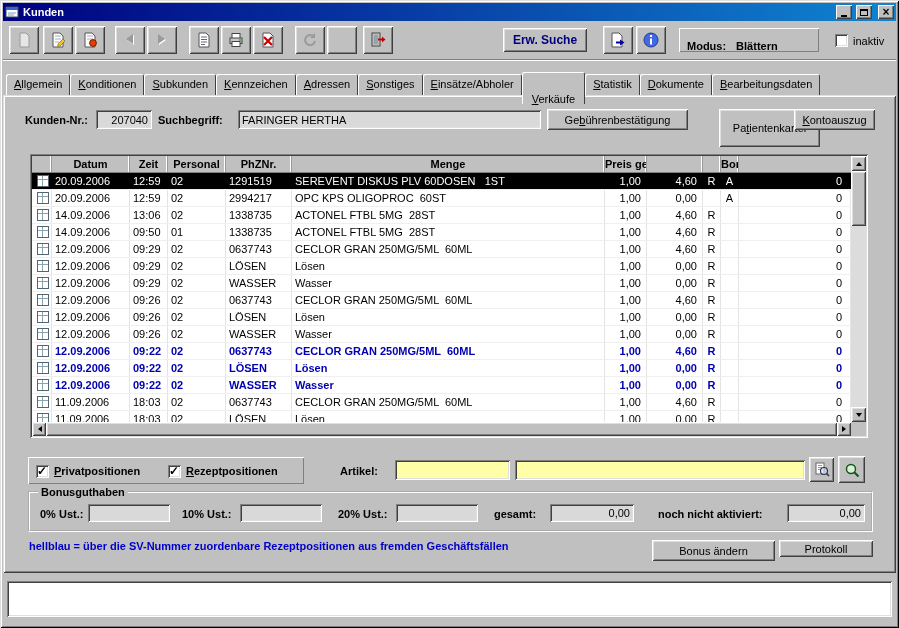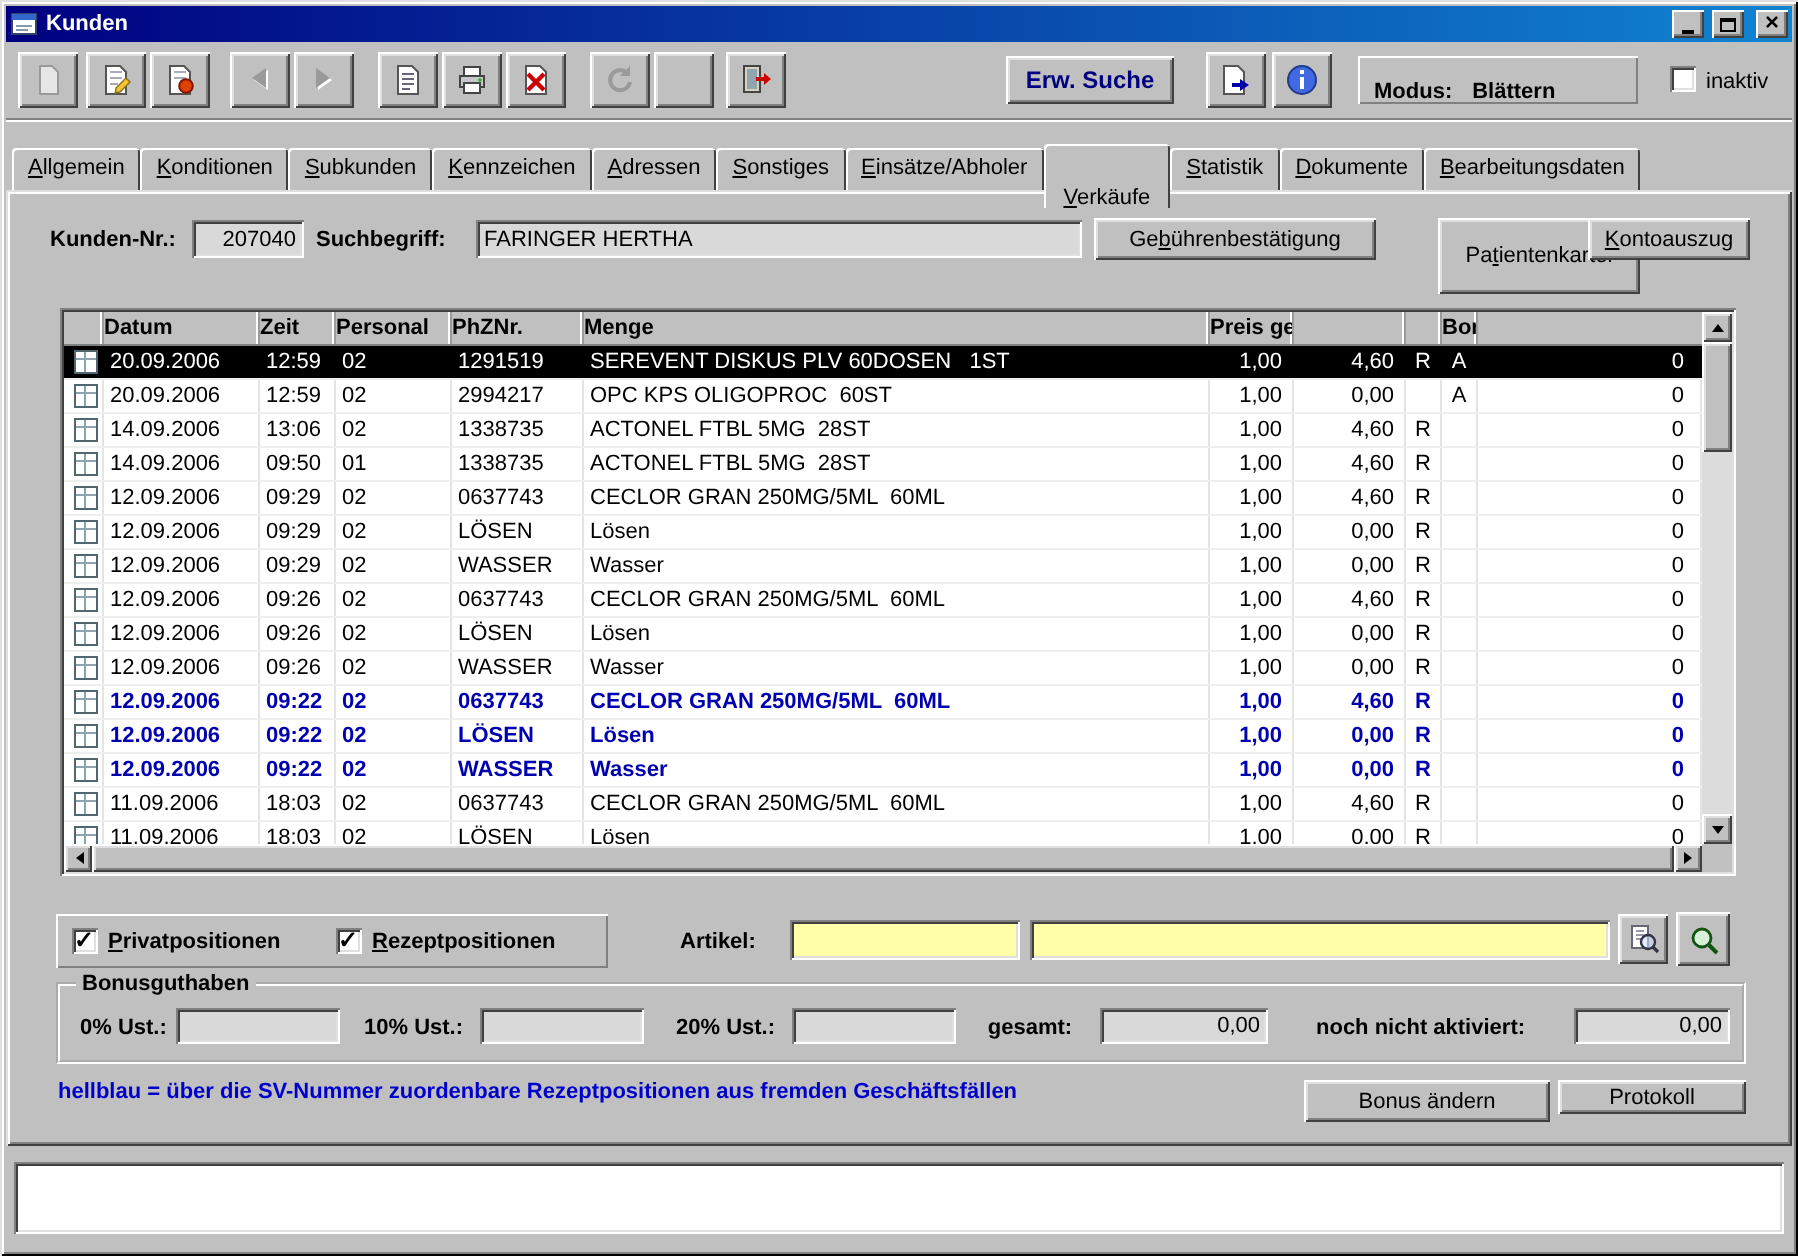--- a/index.html
+++ b/index.html
@@ -50,21 +50,21 @@
   .field.right{text-align:right}
   .btn{display:flex;align-items:center;justify-content:center;white-space:nowrap}
 
   
   .table{position:absolute;left:27px;top:59px;width:838px;height:284px;background:#fff;
          box-shadow:inset 1px 1px 0 #808080,inset -1px -1px 0 #fff,inset 2px 2px 0 #404040,inset -2px -2px 0 #dfdfdf}
   .tinner{position:absolute;left:2px;top:2px;right:2px;bottom:2px}
   .thead{position:absolute;left:0;top:0;right:15px;height:17px;background:#c0c0c0;border-bottom:1px solid #808080}
   .thead-row,.trow{display:grid;grid-template-columns:20px 78px 38px 58px 66px 1fr 42px 56px 18px 18px 112px}
   .thead-row{height:16px;line-height:16px;font-weight:bold}
-  .th{text-align:left;overflow:hidden;white-space:nowrap;border-right:1px solid #9a9a9a;
+  .th{text-align:center;overflow:hidden;white-space:nowrap;border-right:1px solid #9a9a9a;
       box-shadow:inset -1px 0 0 #fff}
   .tbody{position:absolute;left:0;top:17px;right:15px;bottom:14px;overflow:hidden;background:#fff}
   .trow{height:17px;line-height:16px;border-bottom:1px solid #efefef}
   .tc{overflow:hidden;white-space:pre;padding:0 3px;border-right:1px solid #e4e4e4}
   .tc-menge,.tc-preis{text-align:right;padding-right:5px}
   .tc-bonus{text-align:right;padding-right:8px}
   .tc-f1,.tc-f2{text-align:center;padding:0}
   .trow.dblue{color:#0000b0;font-weight:bold}
   .trow.sel{background:#000;color:#fff}
   .trow.sel .tc{border-right-color:#000}

